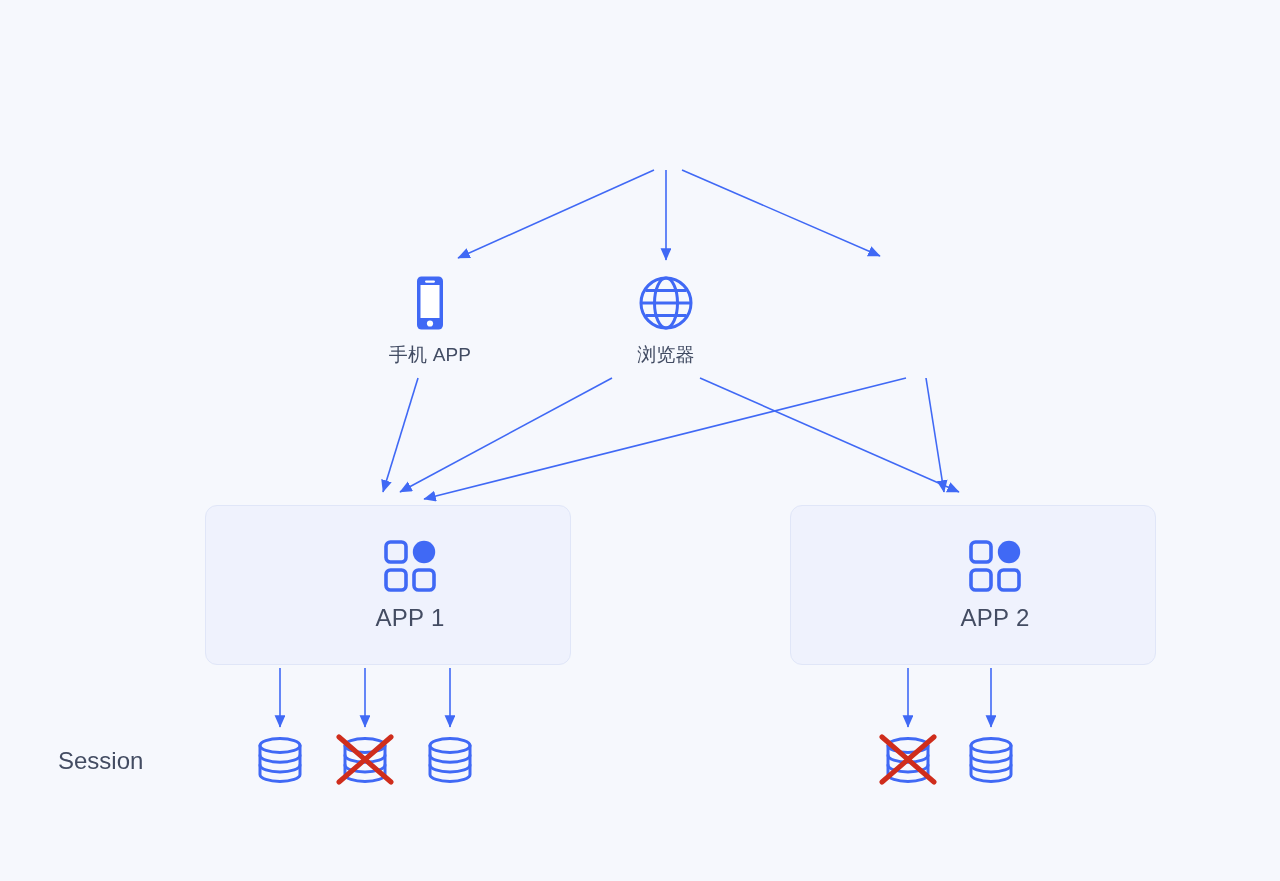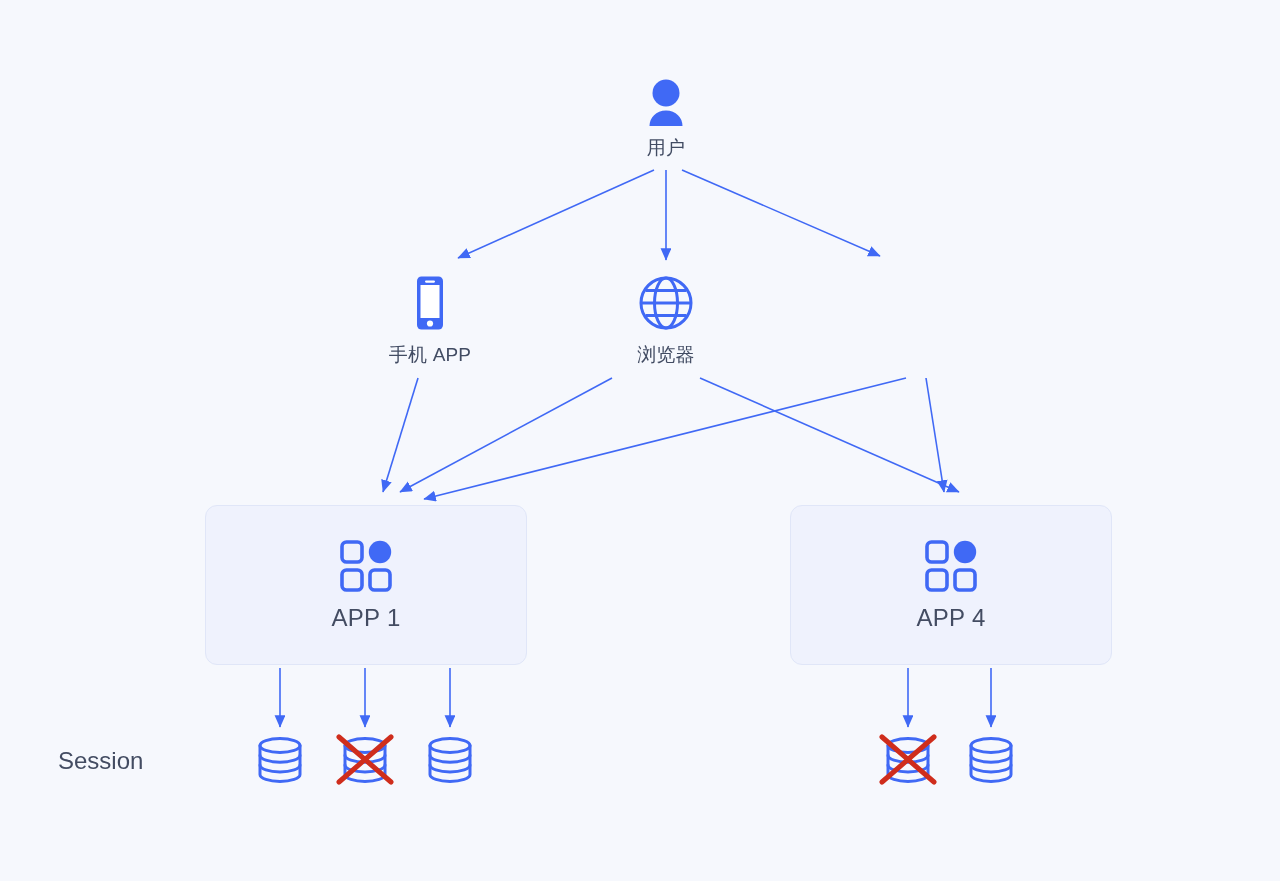--- a/index.html
+++ b/index.html
@@ -46,20 +46,21 @@
 
   .app-card {
     position: absolute;
     background: #eff2fd;
     border: 1px solid #e0e6f8;
     border-radius: 12px;
     display: flex;
     flex-direction: column;
     align-items: center;
     justify-content: center;
+    padding-left: 44px;
   }
   .app-card .app-label {
     margin-top: 14px;
     color: #434c62;
     font-size: 24px;
     line-height: 1;
     letter-spacing: 0.3px;
   }
   .session-label {
     position: absolute;
@@ -102,29 +103,20 @@
       <line x1="926" y1="378" x2="944" y2="492"></line>
 
       <line x1="280" y1="668" x2="280" y2="727"></line>
       <line x1="365" y1="668" x2="365" y2="727"></line>
       <line x1="450" y1="668" x2="450" y2="727"></line>
       <line x1="908" y1="668" x2="908" y2="727"></line>
       <line x1="991" y1="668" x2="991" y2="727"></line>
     </g>
   </svg>
 
-  <div class="node" style="left:606px; top:78px; width:120px;">
-    <span class="icon">
-      <svg width="50" height="52" viewBox="0 0 50 52" xmlns="http://www.w3.org/2000/svg">
-        <circle cx="25" cy="15" r="13.5" fill="#4069f5"></circle>
-        <path d="M25 32.5c-10 0-16.5 7.2-16.5 15.5h33C41.5 39.7 35 32.5 25 32.5z" fill="#4069f5"></path>
-      </svg>
-    </span>
-    <span class="node-label user-label">用户</span>
-  </div>
 
   <div class="node" style="left:370px; top:275px; width:120px;">
     <span class="icon">
       <svg width="36" height="56" viewBox="0 0 36 56" xmlns="http://www.w3.org/2000/svg">
         <rect x="5" y="1.5" width="26" height="53" rx="4.5" fill="#4069f5"></rect>
         <rect x="8.5" y="10" width="19" height="33" fill="#ffffff"></rect>
         <rect x="13" y="5.5" width="10" height="2.2" rx="1.1" fill="#ffffff"></rect>
         <circle cx="18" cy="48.5" r="3.1" fill="#ffffff"></circle>
       </svg>
     </span>
@@ -161,21 +153,21 @@
 
   <div class="app-card" style="left:790px; top:505px; width:320px; height:158px;">
     <span class="icon">
       <svg width="52" height="52" viewBox="0 0 52 52" xmlns="http://www.w3.org/2000/svg">
         <rect x="2" y="2" width="20" height="20" rx="4.5" fill="none" stroke="#4069f5" stroke-width="3.6"></rect>
         <circle cx="40" cy="12" r="11.2" fill="#4069f5"></circle>
         <rect x="2" y="30" width="20" height="20" rx="4.5" fill="none" stroke="#4069f5" stroke-width="3.6"></rect>
         <rect x="30" y="30" width="20" height="20" rx="4.5" fill="none" stroke="#4069f5" stroke-width="3.6"></rect>
       </svg>
     </span>
-    <span class="app-label">APP 4</span>
+    <span class="app-label">APP 2</span>
   </div>
 
   <div class="session-label" style="left:58px; top:749px;">Session</div>
 
   <div class="db" style="left:252px; top:732px;">
     <svg width="56" height="56" viewBox="0 0 56 56" xmlns="http://www.w3.org/2000/svg">
       <g fill="none" stroke="#4069f5" stroke-width="3" stroke-linecap="round">
         <ellipse cx="28" cy="13.5" rx="20" ry="7"></ellipse>
         <path d="M8 13.5 V42.5 a20,7 0 0 0 40,0 V13.5"></path>
         <path d="M8 23.2 a20,7 0 0 0 40,0"></path>

